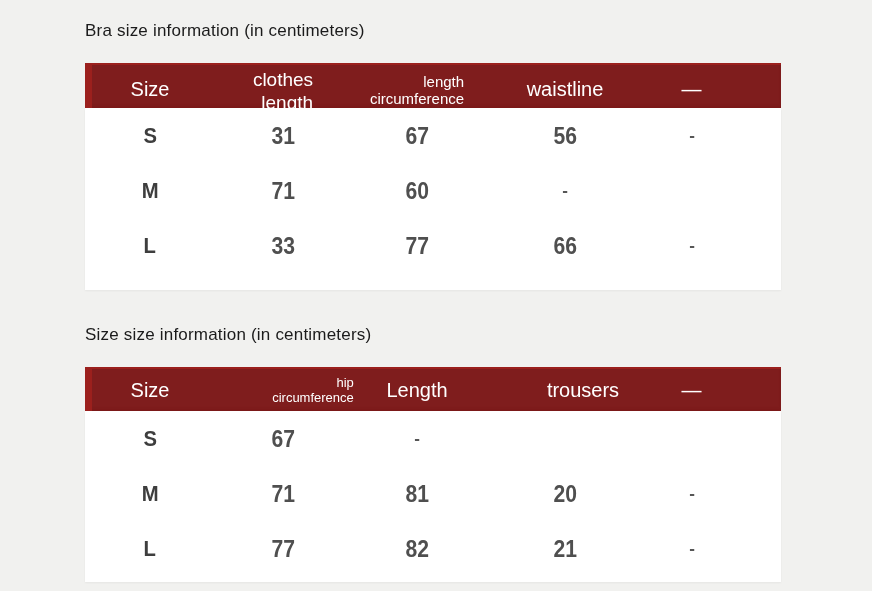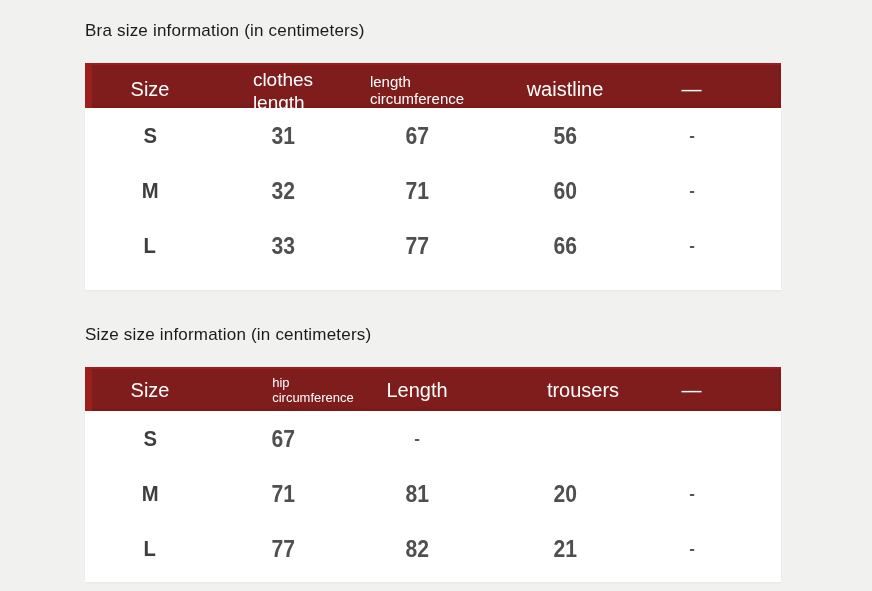--- a/index.html
+++ b/index.html
@@ -34,21 +34,21 @@
     align-items:center;
     color:#fff;
   }
   #bra-table .thead   { height:45px; }
   #pants-table .thead { height:44px; }
   .thead::before {
     content:""; position:absolute; left:0; top:0; bottom:0;
     width:7px; background:#9b201d;
   }
   .hcell { text-align:center; font-size:20px; font-weight:400; }
-  .hcell .stack { display:inline-block; text-align:left; vertical-align:middle; }
+  .hcell .stack { display:inline-block; text-align:right; vertical-align:middle; }
   .hcell .stack span { display:block; }
   .h-two-big { align-self:start; padding-top:3px; font-size:19px; line-height:23px; }
   .h-two-sm15 { font-size:15px; line-height:17px; }
   .h-two-sm13 { font-size:13px; line-height:15px; }
   .nudge-r14 .stack { transform:translateX(14px);margin-left:32px; }
   .nudge-r18 { transform:translateX(18px); }
   .h-dash { font-size:20px; letter-spacing:1px; }
 
   .tbody { background:#ffffff; box-shadow:0 1px 2px rgba(0,0,0,.05); }
   #bra-table .tbody   { padding-bottom:17px; }
@@ -93,21 +93,20 @@
     <div class="tbody">
       <div class="trow grid5">
         <div class="tcell"><span class="size-letter">S</span></div>
         <div class="tcell"><span class="num">31</span></div>
         <div class="tcell"><span class="num">67</span></div>
         <div class="tcell"><span class="num">56</span></div>
         <div class="tcell dash-val">-</div>
       </div>
       <div class="trow grid5">
         <div class="tcell"><span class="size-letter">M</span></div>
-        <div class="tcell"><span class="num">32</span></div>
         <div class="tcell"><span class="num">71</span></div>
         <div class="tcell"><span class="num">60</span></div>
         <div class="tcell dash-val">-</div>
       </div>
       <div class="trow grid5">
         <div class="tcell"><span class="size-letter">L</span></div>
         <div class="tcell"><span class="num">33</span></div>
         <div class="tcell"><span class="num">77</span></div>
         <div class="tcell"><span class="num">66</span></div>
         <div class="tcell dash-val">-</div>

